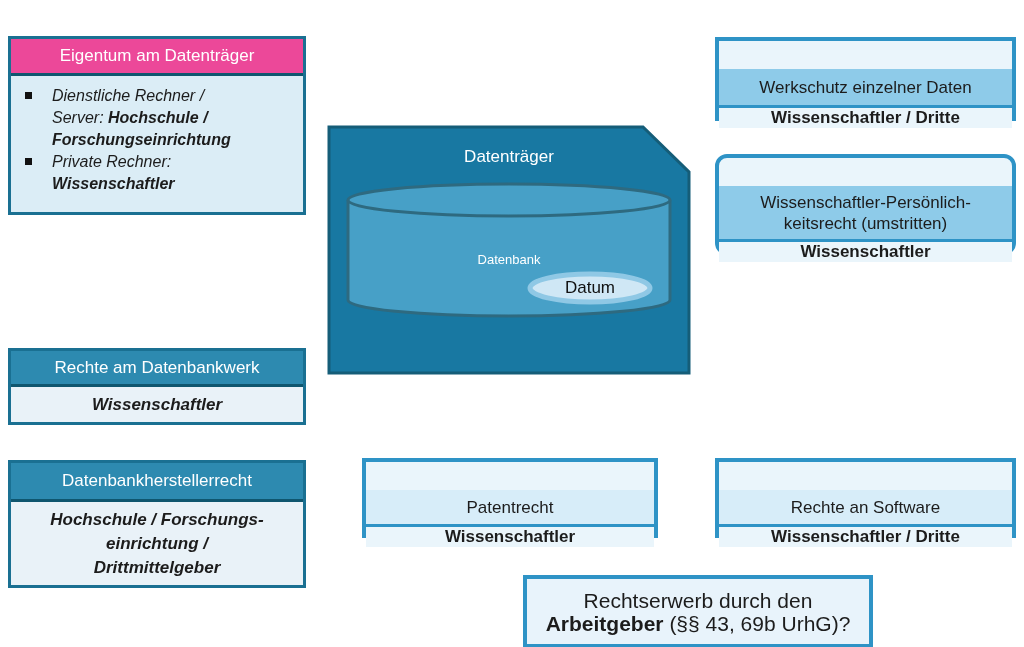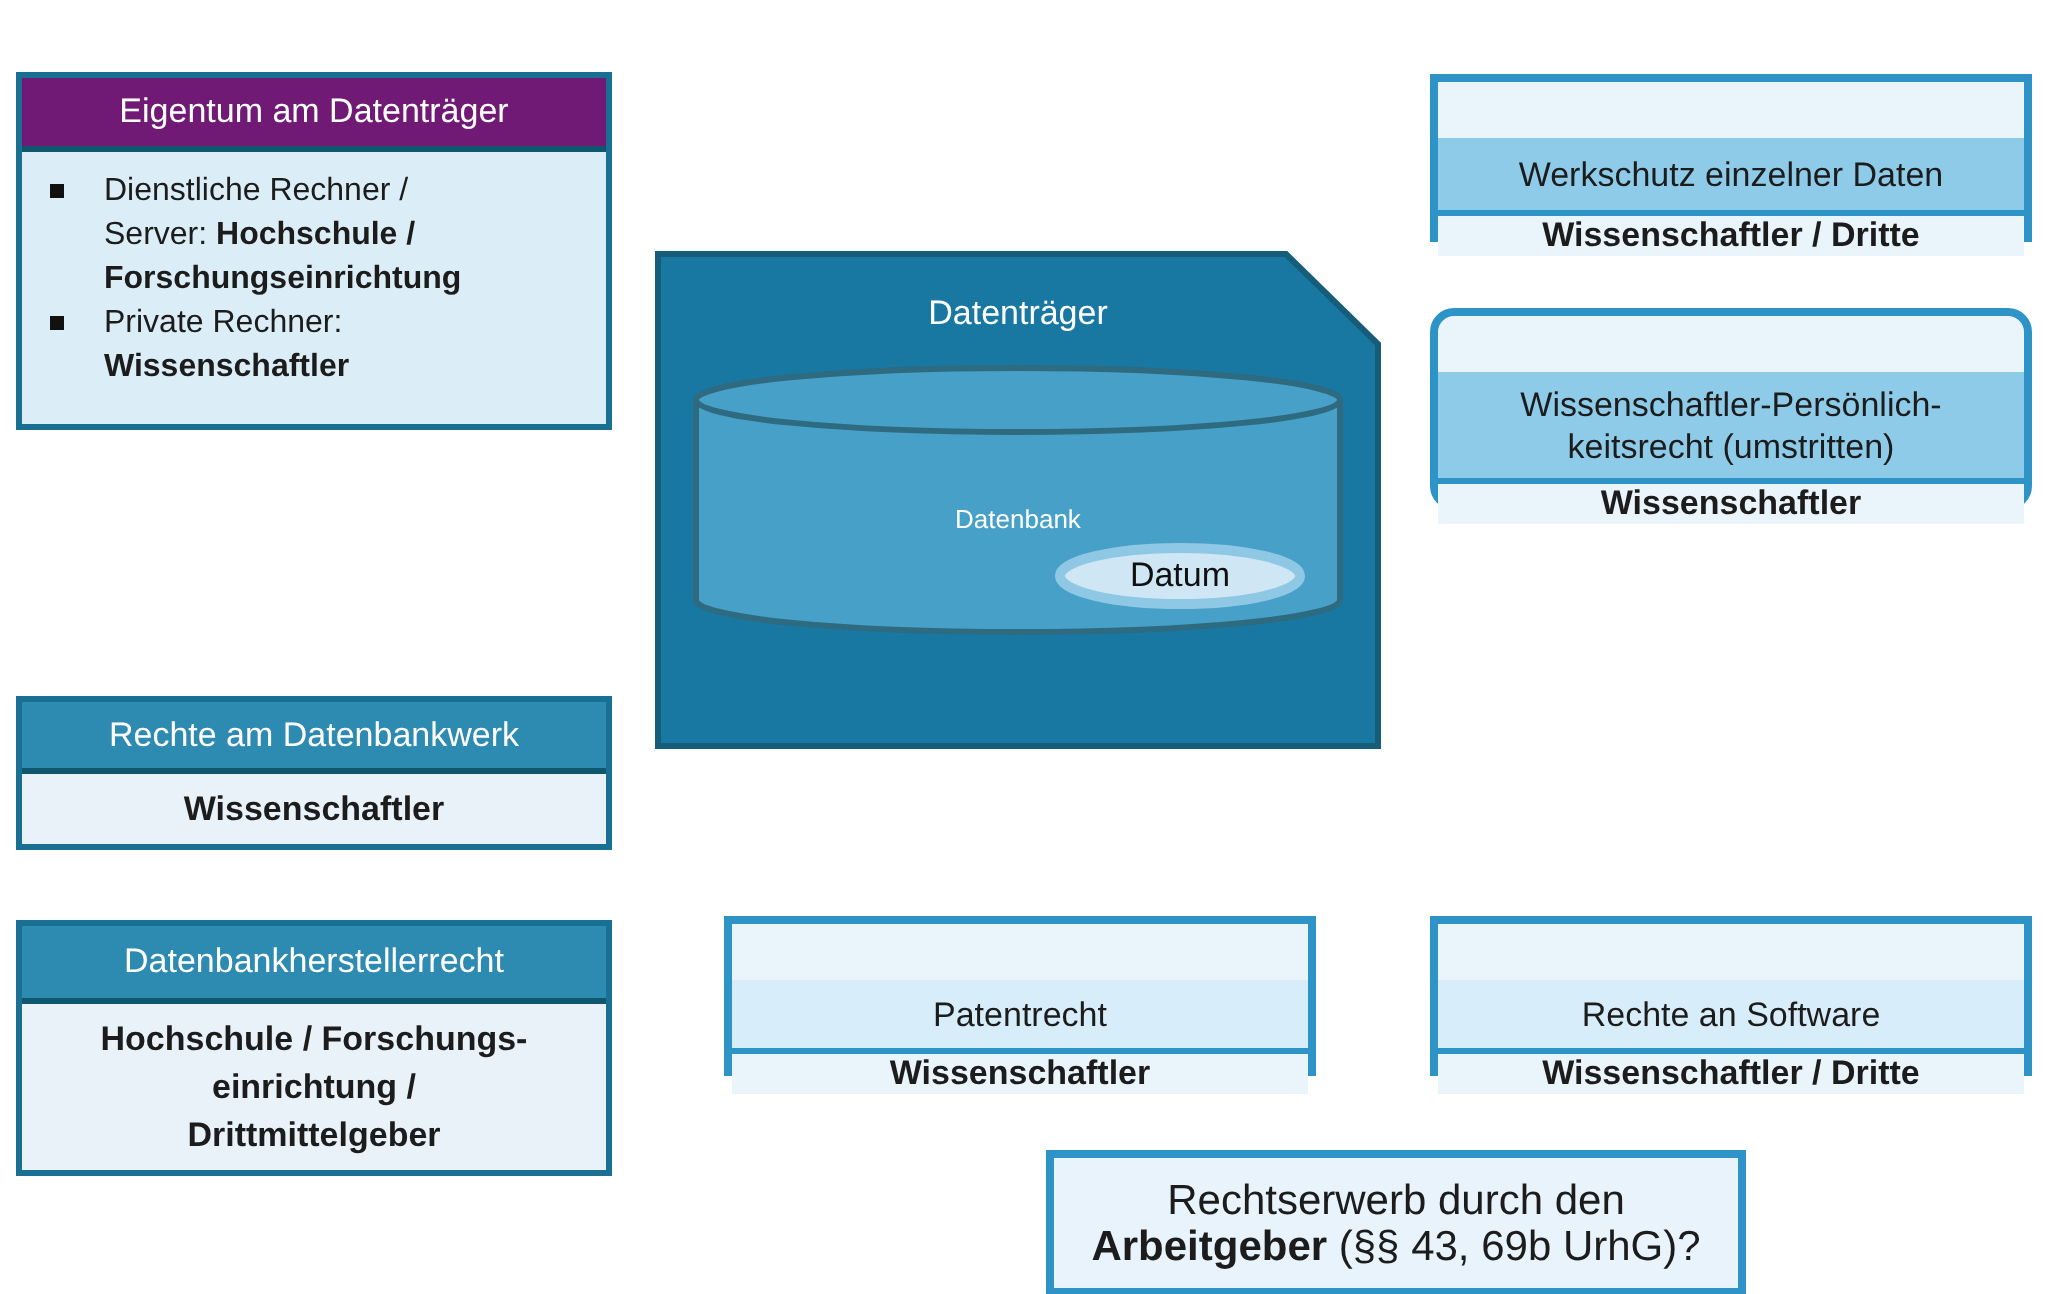--- a/index.html
+++ b/index.html
@@ -7,23 +7,23 @@
     position:relative;width:1024px;height:647px;background:#ffffff;overflow:hidden;
     font-family:"Liberation Sans", sans-serif;color:#1c1c1c;
   }
   .box{position:absolute;display:flex;flex-direction:column;box-sizing:border-box;}
   .box .hd{display:flex;align-items:center;justify-content:center;text-align:center;flex:0 0 auto;}
   .box .bd{flex:1 1 auto;display:flex;flex-direction:column;align-items:center;justify-content:center;text-align:center;}
 
   
   .teal{border:3px solid #1a7092;background:#e9f2f8;}
   .teal .hd{color:#ffffff;font-size:17px;border-bottom:3px solid #0f566f;}
-  .hd-dark{background:#701a75;}
+  .hd-dark{background:#ec4899;}
   .hd-teal{background:#2d8ab0;}
-  .teal .bd{background:#e9f2f8;font-weight:bold;font-size:17px;line-height:24px;}
+  .teal .bd{background:#e9f2f8;font-weight:bold;font-size:17px;line-height:24px;font-style:italic;}
   .teal .bd.list{background:#dbedf6;font-weight:normal;align-items:stretch;justify-content:flex-start;
     text-align:left;font-size:16px;line-height:22px;padding:9px 8px 6px 10px;}
 
   
   .blue{border:4px solid #2e93c6;background:#eaf5fb;}
   .blue .hd{color:#1c1c1c;font-size:17px;line-height:21px;border-bottom:3px solid #2e93c6;background:#8ecbe9;margin-top:28px;}
   .blue.pale .hd{background:#d7edf9;}
   .blue .bd{background:#eaf5fb;font-weight:bold;font-size:17px;}
 
   .plain{border:4px solid #2e93c6;background:#e8f3fb;display:flex;align-items:center;justify-content:center;

